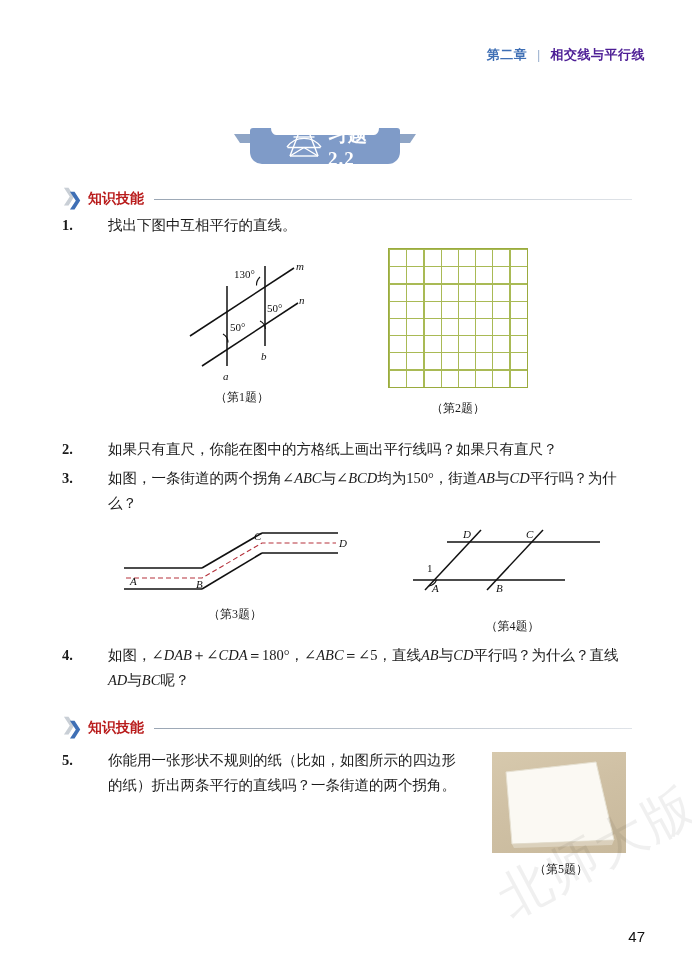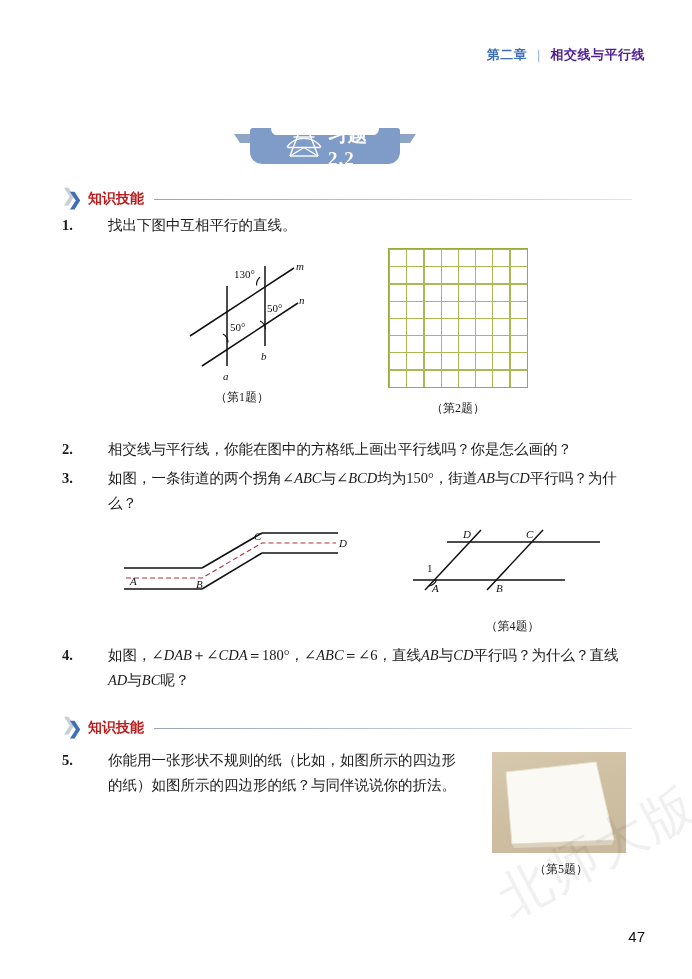--- a/index.html
+++ b/index.html
@@ -275,21 +275,21 @@
   <div class="caption">（第1题）</div>
 </div>
 
 <div class="figure" style="top:248px; left:388px; width:140px;">
   <div class="gridfig" style="width:138px; height:138px;"></div>
   <div class="caption" style="margin-top:12px;">（第2题）</div>
 </div>
 
 <div class="problem" style="top:437px; left:62px; width:570px;">
   <span class="pnum">2.</span>
-  <span class="ptext">相交线与平行线，你能在图中的方格纸上画出平行线吗？你是怎么画的？</span>
+  <span class="ptext">如果只有直尺，你能在图中的方格纸上画出平行线吗？如果只有直尺？</span>
 </div>
 
 <div class="problem" style="top:466px; left:62px; width:570px;">
   <span class="pnum">3.</span>
   <span class="ptext"><span>如图，一条街道的两个拐角∠</span><span class="mi">ABC</span><span>与∠</span><span class="mi">BCD</span><span>均为150°，街道</span><span class="mi">AB</span><span>与</span><span class="mi">CD</span><span>平行吗？为什么？</span></span>
 </div>
 
 <div class="figure" style="top:520px; left:120px; width:230px;">
   <svg width="230" height="82" viewBox="0 0 230 82">
     <g stroke="#111" stroke-width="1.6" fill="none">
@@ -301,20 +301,21 @@
       <line x1="142" y1="33" x2="218" y2="33"></line>
     </g>
     <polyline points="6,58 82,58 142,23 216,23" fill="none" stroke="#b5323c" stroke-width="1.1" stroke-dasharray="5 3"></polyline>
     <g font-family="Liberation Serif, serif" font-size="11" font-style="italic" fill="#111">
       <text x="10" y="65">A</text>
       <text x="76" y="68">B</text>
       <text x="134" y="20">C</text>
       <text x="219" y="27">D</text>
     </g>
   </svg>
+  <div class="caption" style="margin-top:0px;">（第3题）</div>
 </div>
 
 <div class="figure" style="top:520px; left:405px; width:215px;">
   <svg width="215" height="82" viewBox="0 0 215 82">
     <g stroke="#111" stroke-width="1.5" fill="none">
       <line x1="42" y1="22" x2="195" y2="22"></line>
       <line x1="8" y1="60" x2="160" y2="60"></line>
       <line x1="20" y1="70" x2="76" y2="10"></line>
       <line x1="82" y1="70" x2="138" y2="10"></line>
     </g>
@@ -325,35 +326,35 @@
       <text x="91" y="72" font-style="italic">B</text>
       <text x="121" y="18" font-style="italic">C</text>
       <text x="58" y="18" font-style="italic">D</text>
     </g>
   </svg>
   <div class="caption" style="margin-top:12px;">（第4题）</div>
 </div>
 
 <div class="problem" style="top:643px; left:62px; width:575px;">
   <span class="pnum">4.</span>
-  <span class="ptext"><span>如图，∠</span><span class="mi">DAB</span><span>＋∠</span><span class="mi">CDA</span><span>＝180°，∠</span><span class="mi">ABC</span><span>＝∠6，直线</span><span class="mi">AB</span><span>与</span><span class="mi">CD</span><span>平行吗？为什么？直线</span><span class="mi">AD</span><span>与</span><span class="mi">BC</span><span>呢？</span></span>
+  <span class="ptext"><span>如图，∠</span><span class="mi">DAB</span><span>＋∠</span><span class="mi">CDA</span><span>＝180°，∠</span><span class="mi">ABC</span><span>＝∠5，直线</span><span class="mi">AB</span><span>与</span><span class="mi">CD</span><span>平行吗？为什么？直线</span><span class="mi">AD</span><span>与</span><span class="mi">BC</span><span>呢？</span></span>
 </div>
 
 <div class="section-head" style="top:717px;">
   <span class="chev-wrap">
     <span class="chev back">❯</span>
     <span class="chev front">❯</span>
   </span>
   <span class="section-title">知识技能</span>
   <span class="section-rule"></span>
 </div>
 
 <div class="problem" style="top:748px; left:62px; width:400px;">
   <span class="pnum">5.</span>
-  <span class="ptext">你能用一张形状不规则的纸（比如，如图所示的四边形的纸）如图所示的四边形的纸？与同伴说说你的折法。</span>
+  <span class="ptext">你能用一张形状不规则的纸（比如，如图所示的四边形的纸）折出两条平行的直线吗？一条街道的两个拐角。</span>
 </div>
 
 <div class="figure" style="top:752px; left:492px; width:138px;">
   <div class="photo">
     <svg class="photo-paper" viewBox="0 0 134 101" preserveAspectRatio="none">
       <polygon points="14,20 104,10 122,88 20,92" fill="#fbf9f3"></polygon>
       <polygon points="14,20 104,10 122,88 20,92" fill="none" stroke="#e6e1d2" stroke-width="1"></polygon>
       <polygon points="20,92 122,88 120,93 22,96" fill="#ded6c3" opacity="0.8"></polygon>
     </svg>
   </div>

